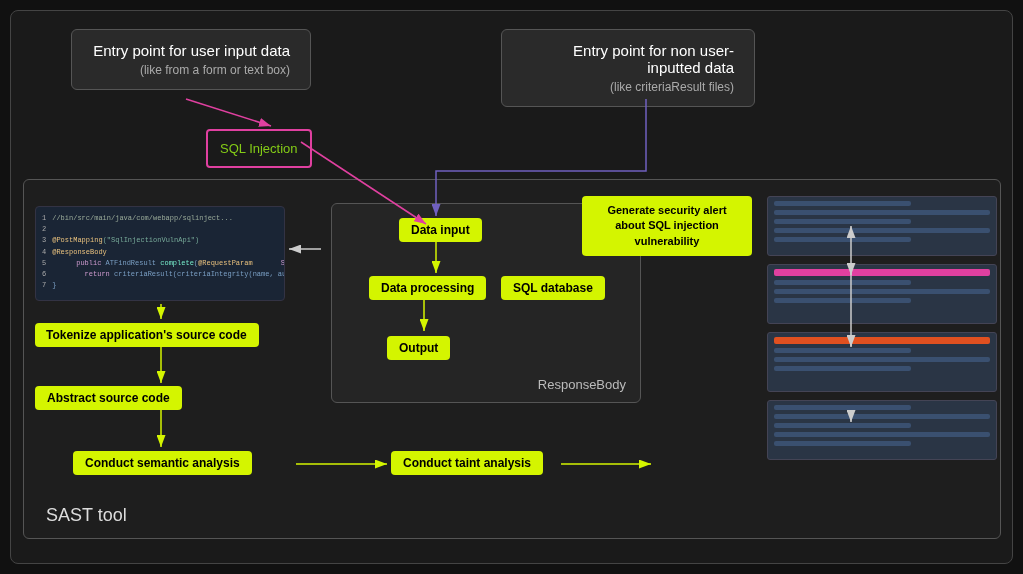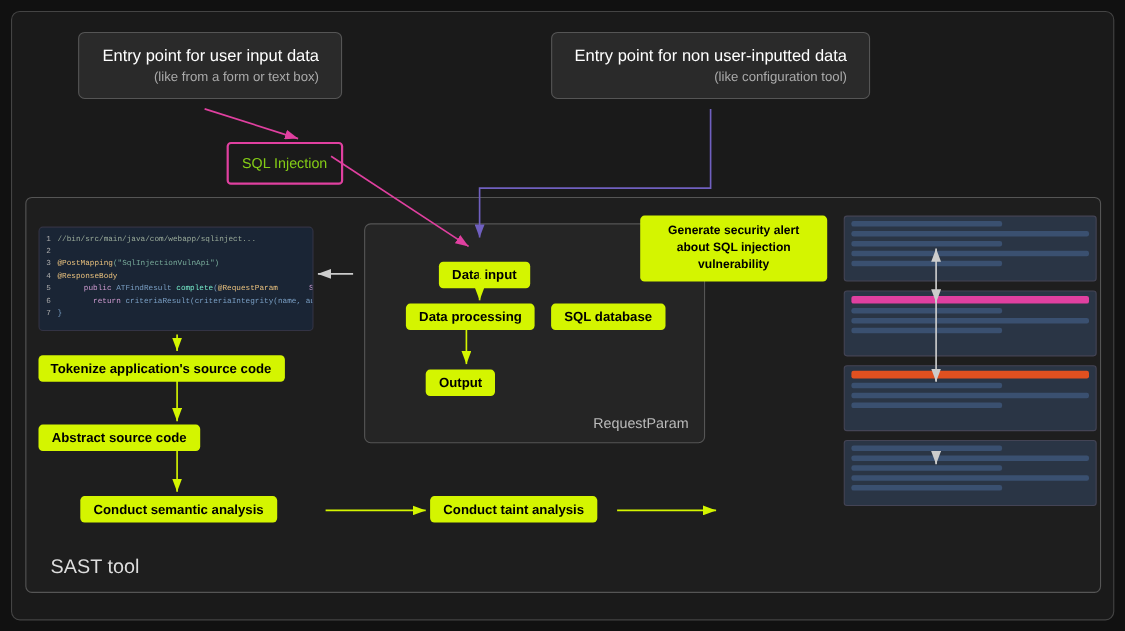--- a/index.html
+++ b/index.html
@@ -35,21 +35,21 @@
 
     .entry-box-left {
       top: 18px;
       left: 60px;
       width: 240px;
     }
 
     .entry-box-right {
       top: 18px;
       left: 490px;
-      width: 290px;
+      width: 254px;
     }
 
     .entry-box .title {
       font-size: 15px;
       font-weight: 500;
       margin-bottom: 4px;
     }
 
     .entry-box .subtitle {
       font-size: 12px;
@@ -229,44 +229,44 @@
 
 <div class="diagram-container">
 
   <div class="entry-box entry-box-left">
     <div class="title">Entry point for user input data</div>
     <div class="subtitle">(like from a form or text box)</div>
   </div>
 
   <div class="entry-box entry-box-right">
     <div class="title">Entry point for non user-inputted data</div>
-    <div class="subtitle">(like configuration tool)</div>
+    <div class="subtitle">(like criteriaResult files)</div>
   </div>
 
   <div class="sql-injection-label">SQL Injection</div>
 
   <div class="sast-box">
     <span class="sast-label">SAST tool</span>
   </div>
 
   <div class="code-box">
     <div class="code-line"><span class="number">1</span><span style="color:#9a9">//bin/src/main/java/com/webapp/sqlinject...</span></div>
     <div class="code-line"><span class="number">2</span></div>
     <div class="code-line"><span class="number">3</span><span class="annotation">@PostMapping</span><span style="color:#7a9">("SqlInjectionVulnApi")</span></div>
     <div class="code-line"><span class="number">4</span><span class="annotation">@ResponseBody</span></div>
     <div class="code-line"><span class="number">5</span><span class="keyword">public</span> ATFindResult <span style="color:#7ec">complete</span>(<span class="annotation">@RequestParam</span> <span class="keyword">String</span> name,   auth_test) {</div>
     <div class="code-line"><span class="number">6</span>&nbsp;&nbsp;<span class="keyword">return</span> criteriaResult(criteriaIntegrity(name, auth_test));</div>
     <div class="code-line"><span class="number">7</span>}</div>
   </div>
 
   <div class="app-box">
-    <span class="app-label">RequestParam</span>
-  </div>
-
-  <div class="neon-box" style="top:207px; left:388px;margin-top:20px;">Data input</div>
+    <span class="app-label">ResponseBody</span>
+  </div>
+
+  <div class="neon-box" style="top:207px; left:388px;">Data input</div>
 
   <div class="neon-box" style="top:265px; left:358px;">Data processing</div>
 
   <div class="neon-box" style="top:265px; left:490px;">SQL database</div>
 
   <div class="neon-box" style="top:325px; left:376px;">Output</div>
 
   <div class="neon-box" style="top:312px; left:24px;padding-left:11px;">Tokenize application's source code</div>
 
   <div class="neon-box" style="top:375px; left:24px;">Abstract source code</div>

